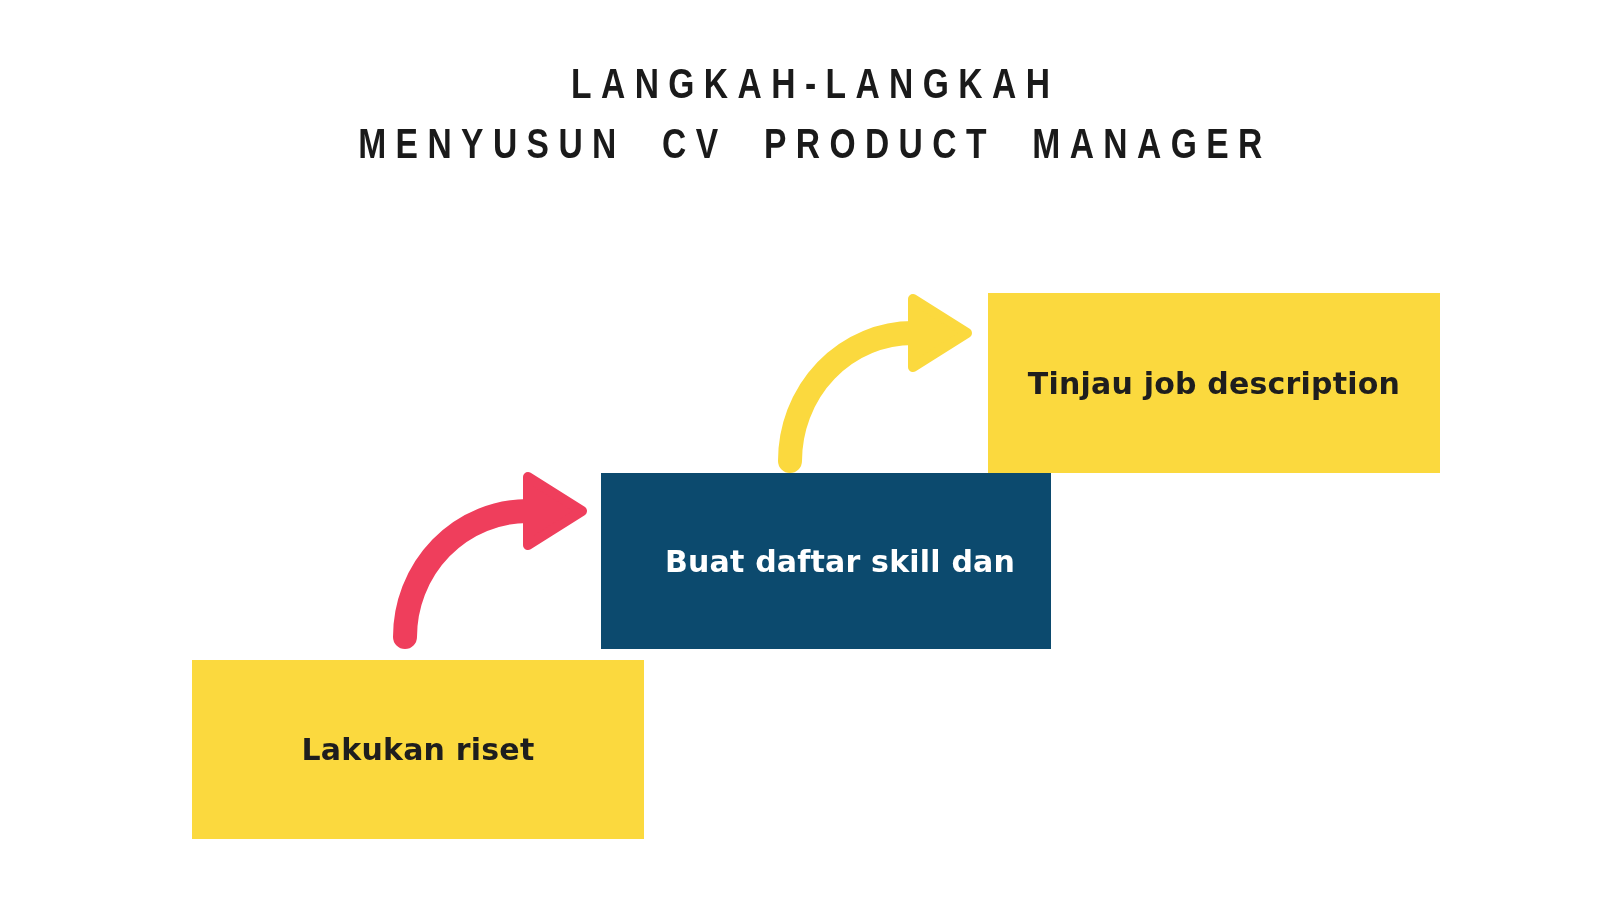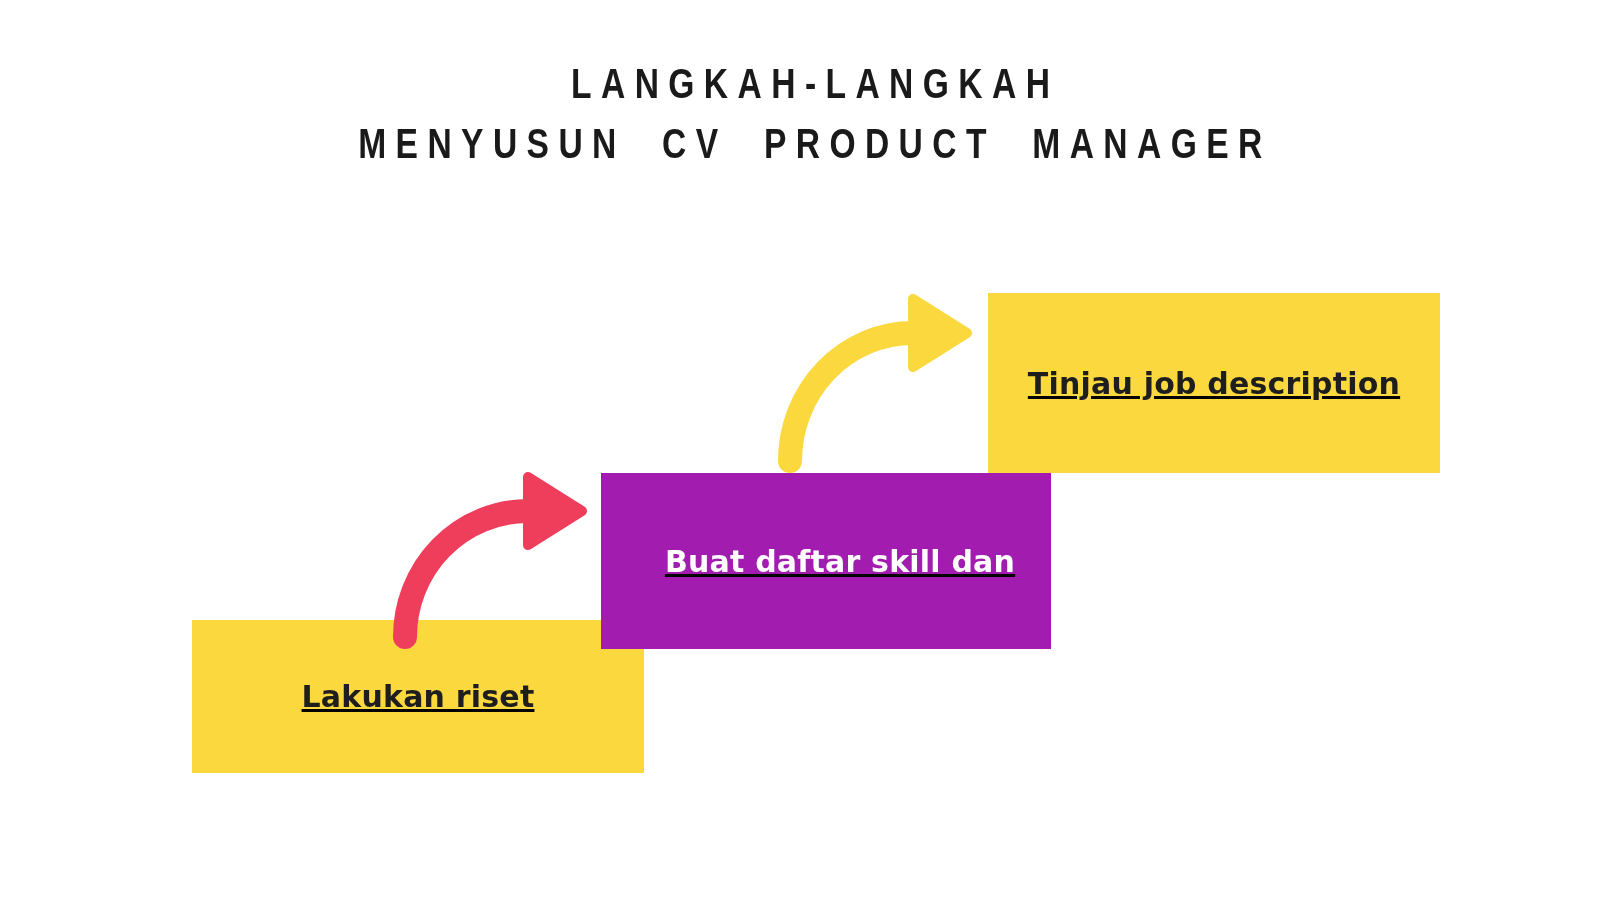--- a/index.html
+++ b/index.html
@@ -38,31 +38,30 @@
   .title-line.l2 > span { line-height: 62px; word-spacing: 22px; }
 
   
   .step {
     position: absolute;
     display: flex;
     align-items: center;
     justify-content: center;
     text-align: center;
     box-sizing: border-box;
-    text-decoration: underline;
   }
   .step-text {
     font-weight: 700;
     font-size: 30px;
     line-height: 43px;
     letter-spacing: 0.2px;
   }
   .step-line { display: block; }
 
-  #step1 { left: 192px; top: 620px; width: 452px; height: 153px; }
+  #step1 { left: 192px; top: 660px; width: 452px; height: 179px; }
   #step2 { left: 601px; top: 473px; width: 450px; height: 176px; }
   #step3 { left: 988px; top: 293px; width: 452px; height: 180px; }
 
   
   .arrow { position: absolute; }
   #arrow1 { left: 385px; top: 455px; }
   #arrow2 { left: 770px; top: 278px; }
 </style>
 </head>
 <body>
@@ -77,21 +76,21 @@
       <span style="color: rgb(26, 26, 26);">MENYUSUN CV PRODUCT MANAGER</span>
     </div>
   </header>
 
   <div class="step" id="step1" style="background-color: rgb(251, 217, 62);">
     <div class="step-text" style="color: rgb(30, 30, 30);">
       <span class="step-line">Lakukan riset</span>
     </div>
   </div>
 
-  <div class="step" id="step2" style="background-color: #a21caf; padding-left: 28px;">
+  <div class="step" id="step2" style="background-color: #0c4a6e; padding-left: 28px;">
     <div class="step-text" style="color: rgb(255, 255, 255);">
       <span class="step-line">Buat daftar skill dan</span>
     </div>
   </div>
 
   <div class="step" id="step3" style="background-color: rgb(251, 217, 62);">
     <div class="step-text" style="color: rgb(30, 30, 30);">
       <span class="step-line">Tinjau job description</span>
     </div>
   </div>

